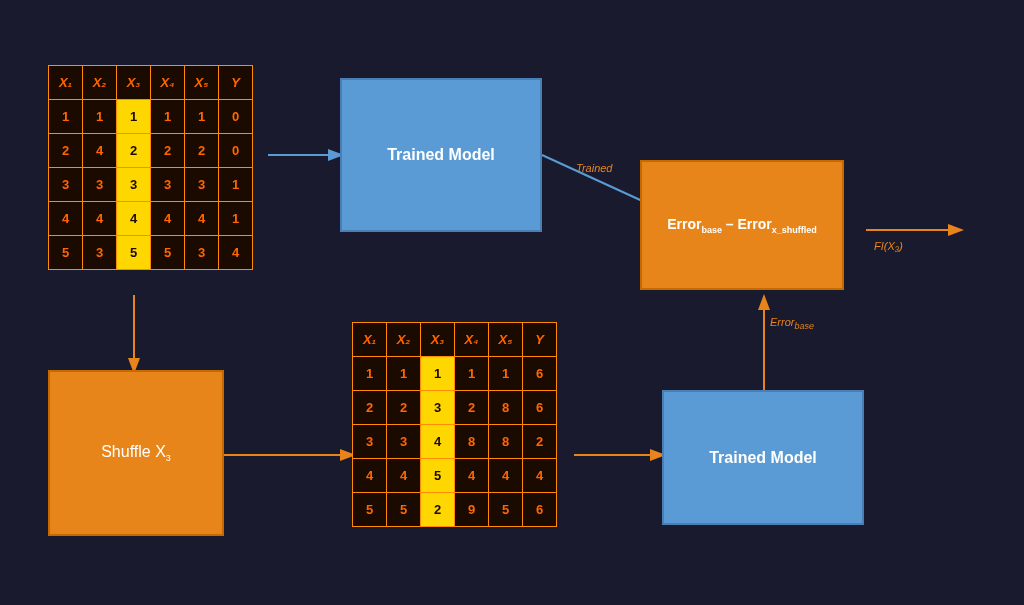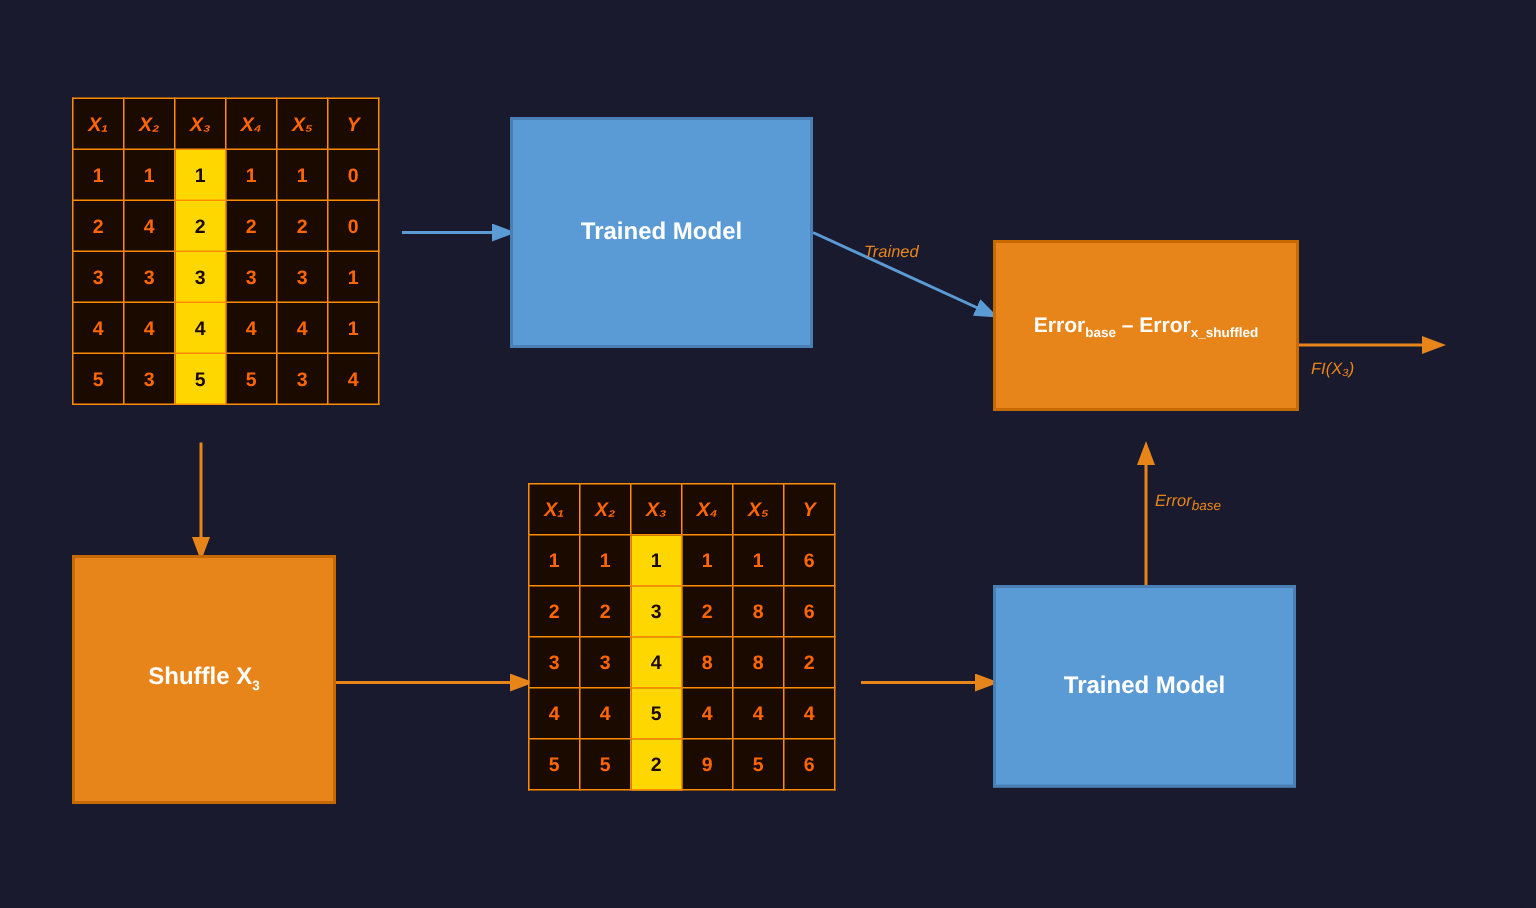--- a/index.html
+++ b/index.html
@@ -61,21 +61,21 @@
     }
     .box-orange {
       position: absolute;
       background: #e8851a;
       border: 2px solid #c66a00;
       display: flex;
       align-items: center;
       justify-content: center;
       color: white;
       font-size: 16px;
-      font-weight: bold;
+      font-weight: normal;
       text-align: center;
     }
 
     
     .error-box {
       position: absolute;
       background: #e8851a;
       border: 2px solid #c66a00;
       display: flex;
       align-items: center;
@@ -189,33 +189,33 @@
       <td>3</td>
       <td>4</td>
     </tr>
   </tbody>
     </table>
 
   <div class="box-blue" style="left: 340px; top: 78px; width: 202px; height: 154px;">
     <span>Trained Model</span>
   </div>
 
-  <div class="error-box" style="left: 662px; top: 160px; width: 204px; height: 114px;">
+  <div class="error-box" style="left: 640px; top: 160px; width: 204px; height: 130px;">
     <span>Error<sub>base</sub> – Error<sub>x_shuffled</sub></span>
   </div>
 
   <div class="label-text" style="left: 874px; top: 220px; margin-top: 20px;">
     FI(X₃)
   </div>
 
   <div class="label-text" style="left: 576px; top: 162px;">
     Trained
   </div>
 
-  <div class="label-text" style="left: 770px; top: 328px;">
+  <div class="label-text" style="left: 770px; top: 316px;">
     Error<sub>base</sub>
   </div>
 
   <div class="box-orange" style="left: 48px; top: 370px; width: 176px; height: 166px;">
     <span>Shuffle X<sub>3</sub></span>
   </div>
 
   <table class="matrix" style="left: 352px; top: 322px;">
     <tbody>
         <tr>

